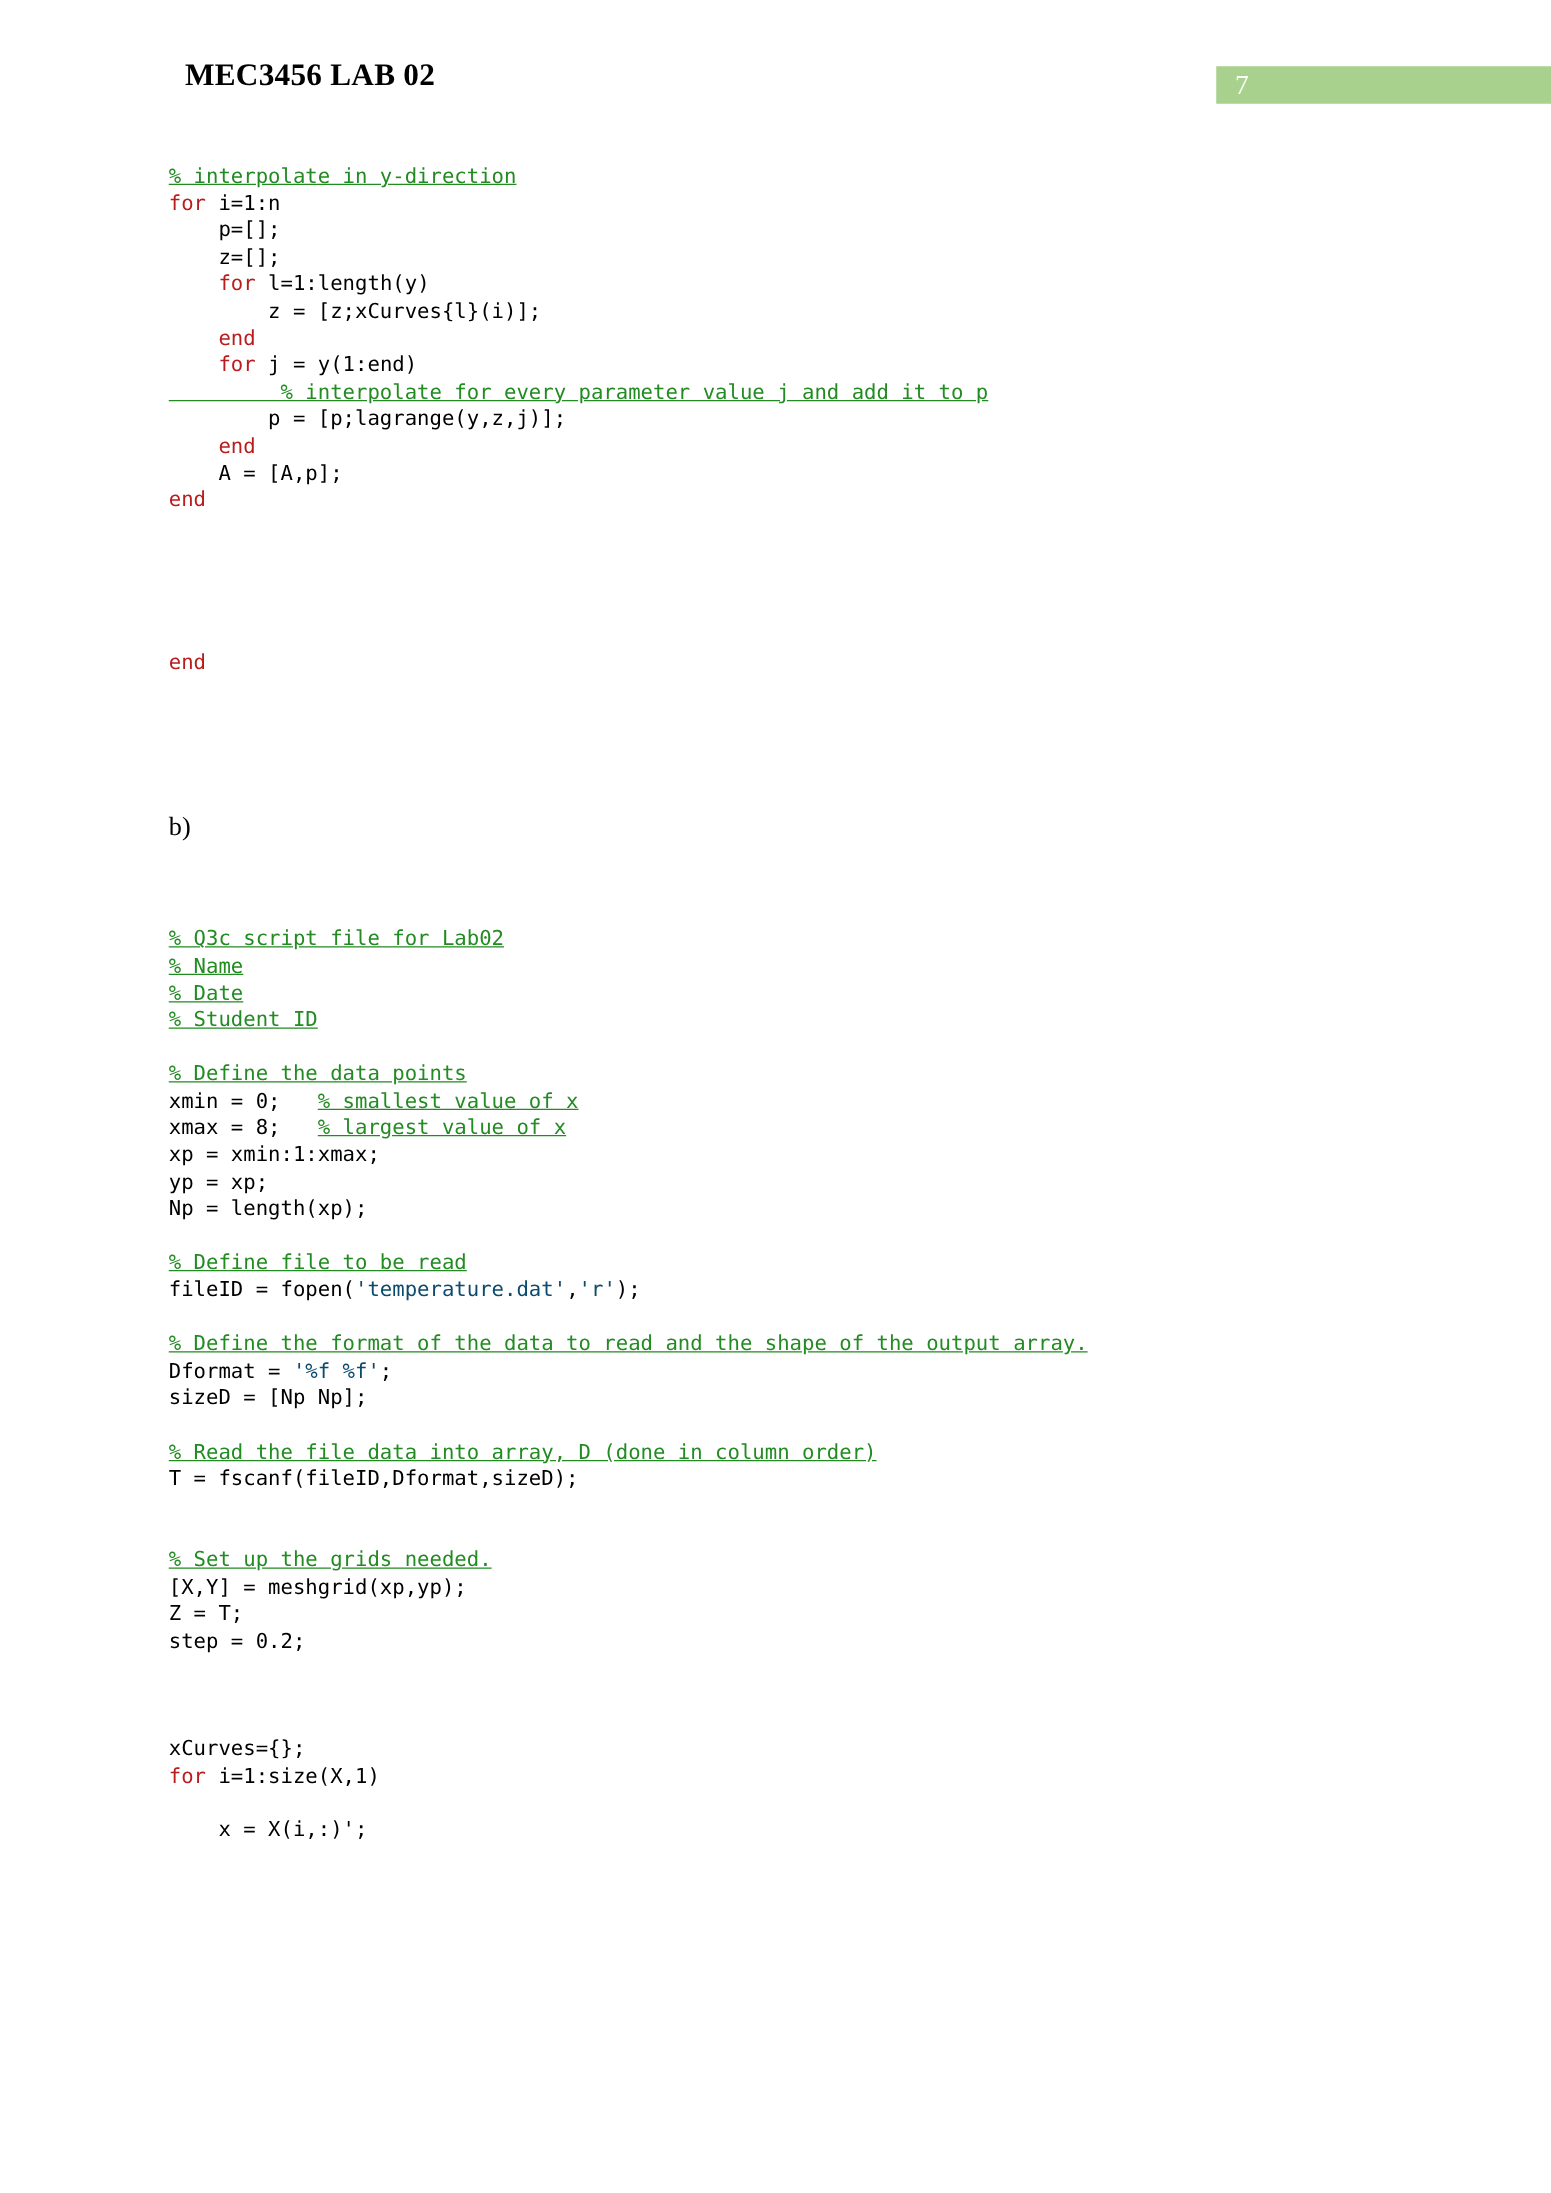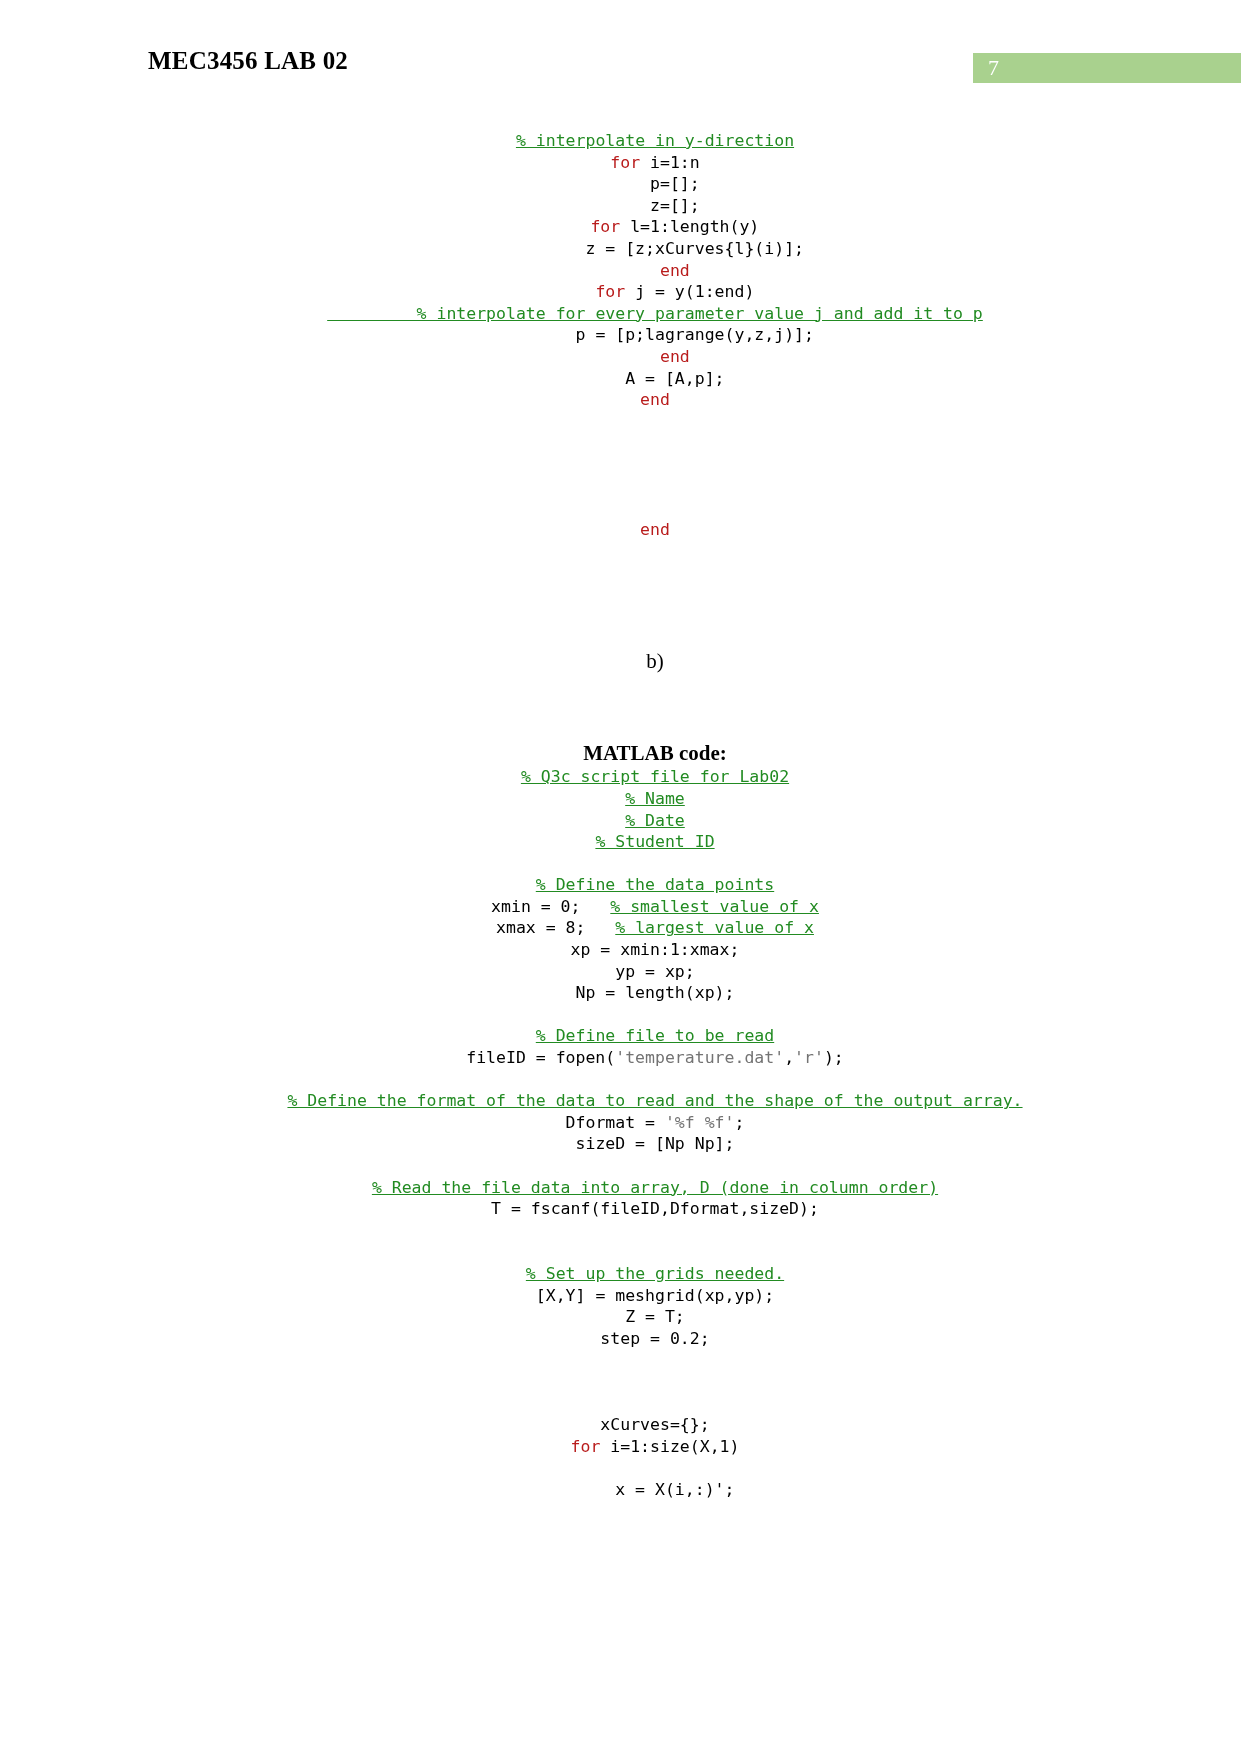--- a/index.html
+++ b/index.html
@@ -17,21 +17,20 @@
     overflow: hidden;
   }
 
   
   .page {
     position: relative;
     width: 1241px;
     height: 1754px;
     box-sizing: border-box;
     background: #ffffff;
-    text-align: center;
   }
 
   
   .header {
     position: absolute;
     top: 46px;
     left: 0;
     width: 1241px;
     height: 42px;
   }
@@ -77,21 +76,21 @@
   .code {
     font-family: "DejaVu Sans Mono", "Liberation Mono", monospace;
     font-size: 16.5px;
     line-height: 21.6px;
     white-space: pre;
     color: #000000;
     letter-spacing: 0px;
   }
   .code .cm { color: #228B22; text-decoration: underline; }          
   .code .kw { color: #b91c1c; }          
-  .code .st { color: #737373; }          
+  .code .st { color: #0c4a6e; }          
   .code .pl { color: #000000; margin-top: 27px; }          
 
   .code-line { display: block; min-height: 21.6px; }
 
   
   .serif-label {
     font-family: "Liberation Serif", "DejaVu Serif", serif;
     font-size: 21px;
     line-height: 26px;
     color: #000000;
@@ -122,18 +121,17 @@
 
     <div class="code"><span class="code-line"><span class="kw">end</span></span></div>
 
     <div class="gap-xl"></div>
     <div class="gap-sm"></div>
 
     <div class="serif-label">b)</div>
 
     <div class="gap-lg"></div>
 
-    <div class="serif-label bold">MATLAB code:</div>
 
     <div class="code"><span class="code-line"><span class="cm">% Q3c script file for Lab02</span></span><span class="code-line"><span class="cm">% Name</span></span><span class="code-line"><span class="cm">% Date</span></span><span class="code-line"><span class="cm">% Student ID</span></span><span class="code-line">&nbsp;</span><span class="code-line"><span class="cm">% Define the data points</span></span><span class="code-line"><span class="pl">xmin = 0;   </span><span class="cm">% smallest value of x</span></span><span class="code-line"><span class="pl">xmax = 8;   </span><span class="cm">% largest value of x</span></span><span class="code-line"><span class="pl">xp = xmin:1:xmax;</span></span><span class="code-line"><span class="pl">yp = xp;</span></span><span class="code-line"><span class="pl">Np = length(xp);</span></span><span class="code-line">&nbsp;</span><span class="code-line"><span class="cm">% Define file to be read</span></span><span class="code-line"><span class="pl">fileID = fopen(</span><span class="st">'temperature.dat'</span><span class="pl">,</span><span class="st">'r'</span><span class="pl">);</span></span><span class="code-line">&nbsp;</span><span class="code-line"><span class="cm">% Define the format of the data to read and the shape of the output array.</span></span><span class="code-line"><span class="pl">Dformat = </span><span class="st">'%f %f'</span><span class="pl">;</span></span><span class="code-line"><span class="pl">sizeD = [Np Np];</span></span><span class="code-line">&nbsp;</span><span class="code-line"><span class="cm">% Read the file data into array, D (done in column order)</span></span><span class="code-line"><span class="pl">T = fscanf(fileID,Dformat,sizeD);</span></span><span class="code-line">&nbsp;</span><span class="code-line">&nbsp;</span><span class="code-line"><span class="cm">% Set up the grids needed.</span></span><span class="code-line"><span class="pl">[X,Y] = meshgrid(xp,yp);</span></span><span class="code-line"><span class="pl">Z = T;</span></span><span class="code-line"><span class="pl">step = 0.2;</span></span><span class="code-line">&nbsp;</span><span class="code-line">&nbsp;</span><span class="code-line">&nbsp;</span><span class="code-line"><span class="pl">xCurves={};</span></span><span class="code-line"><span class="kw">for</span><span class="pl"> i=1:size(X,1)</span></span><span class="code-line">&nbsp;</span><span class="code-line"><span class="pl">    x = X(i,:)';</span></span></div>
 
   </div>
 </div>
 
 </body></html>

